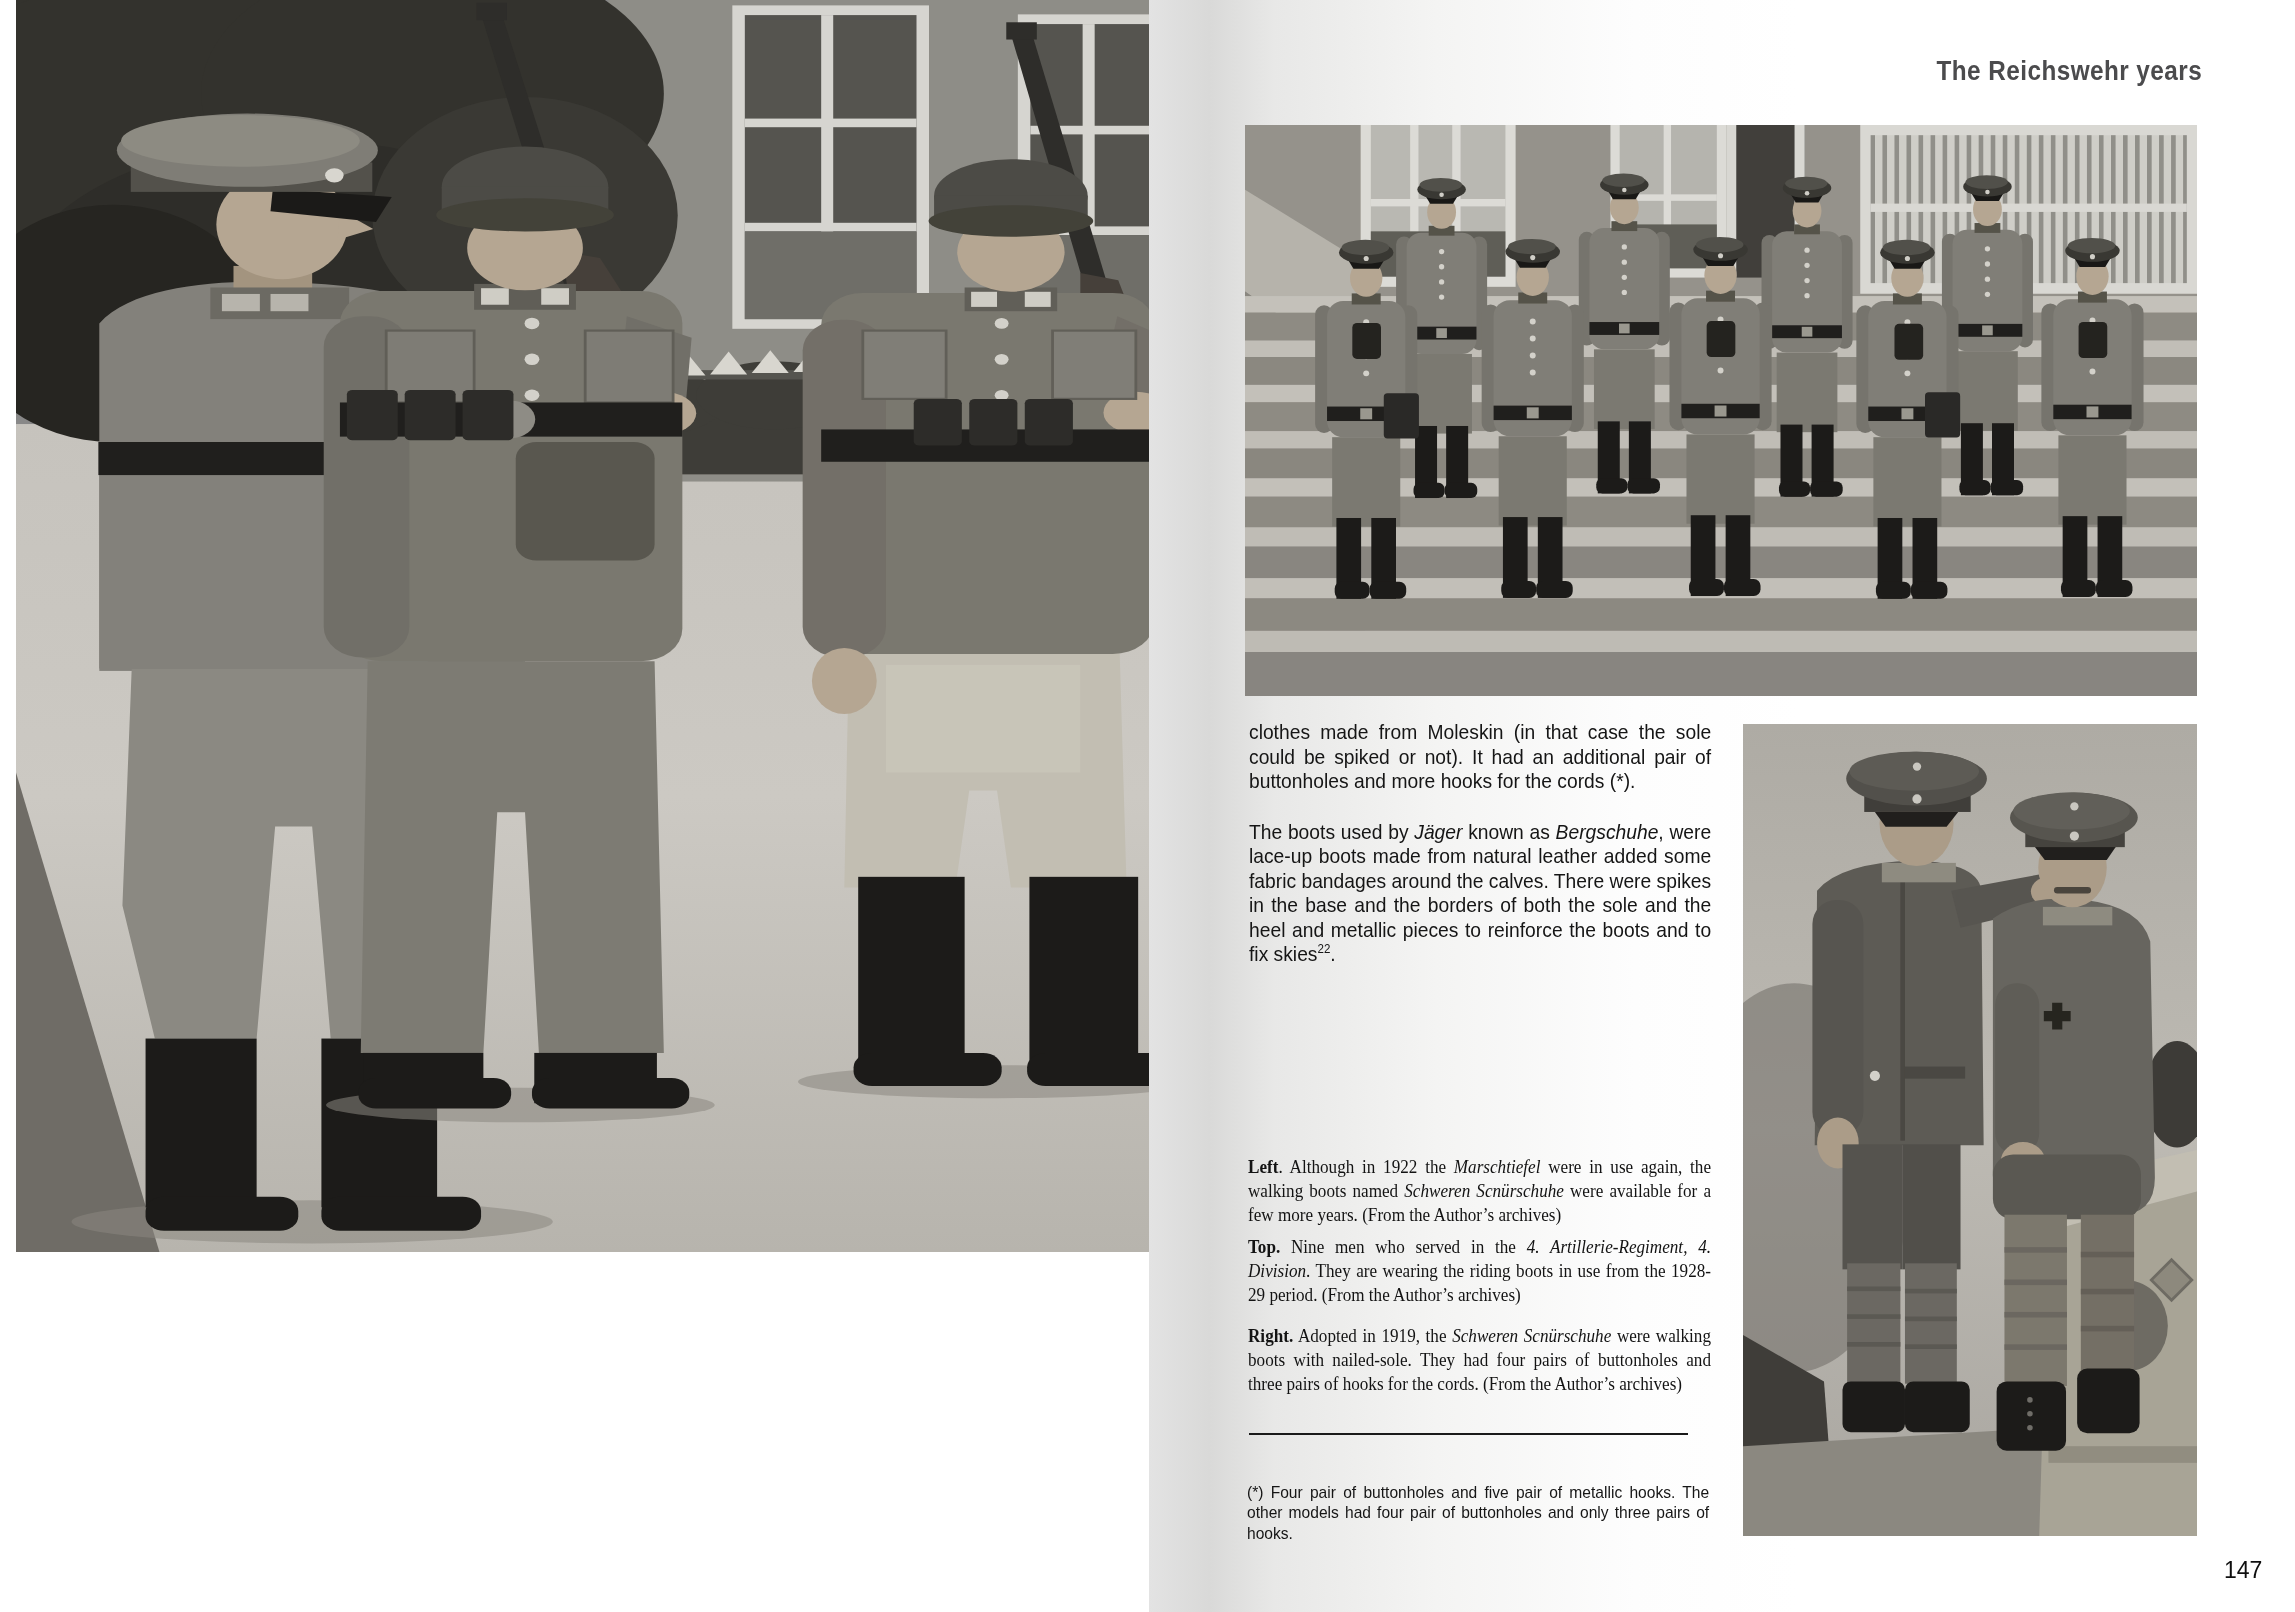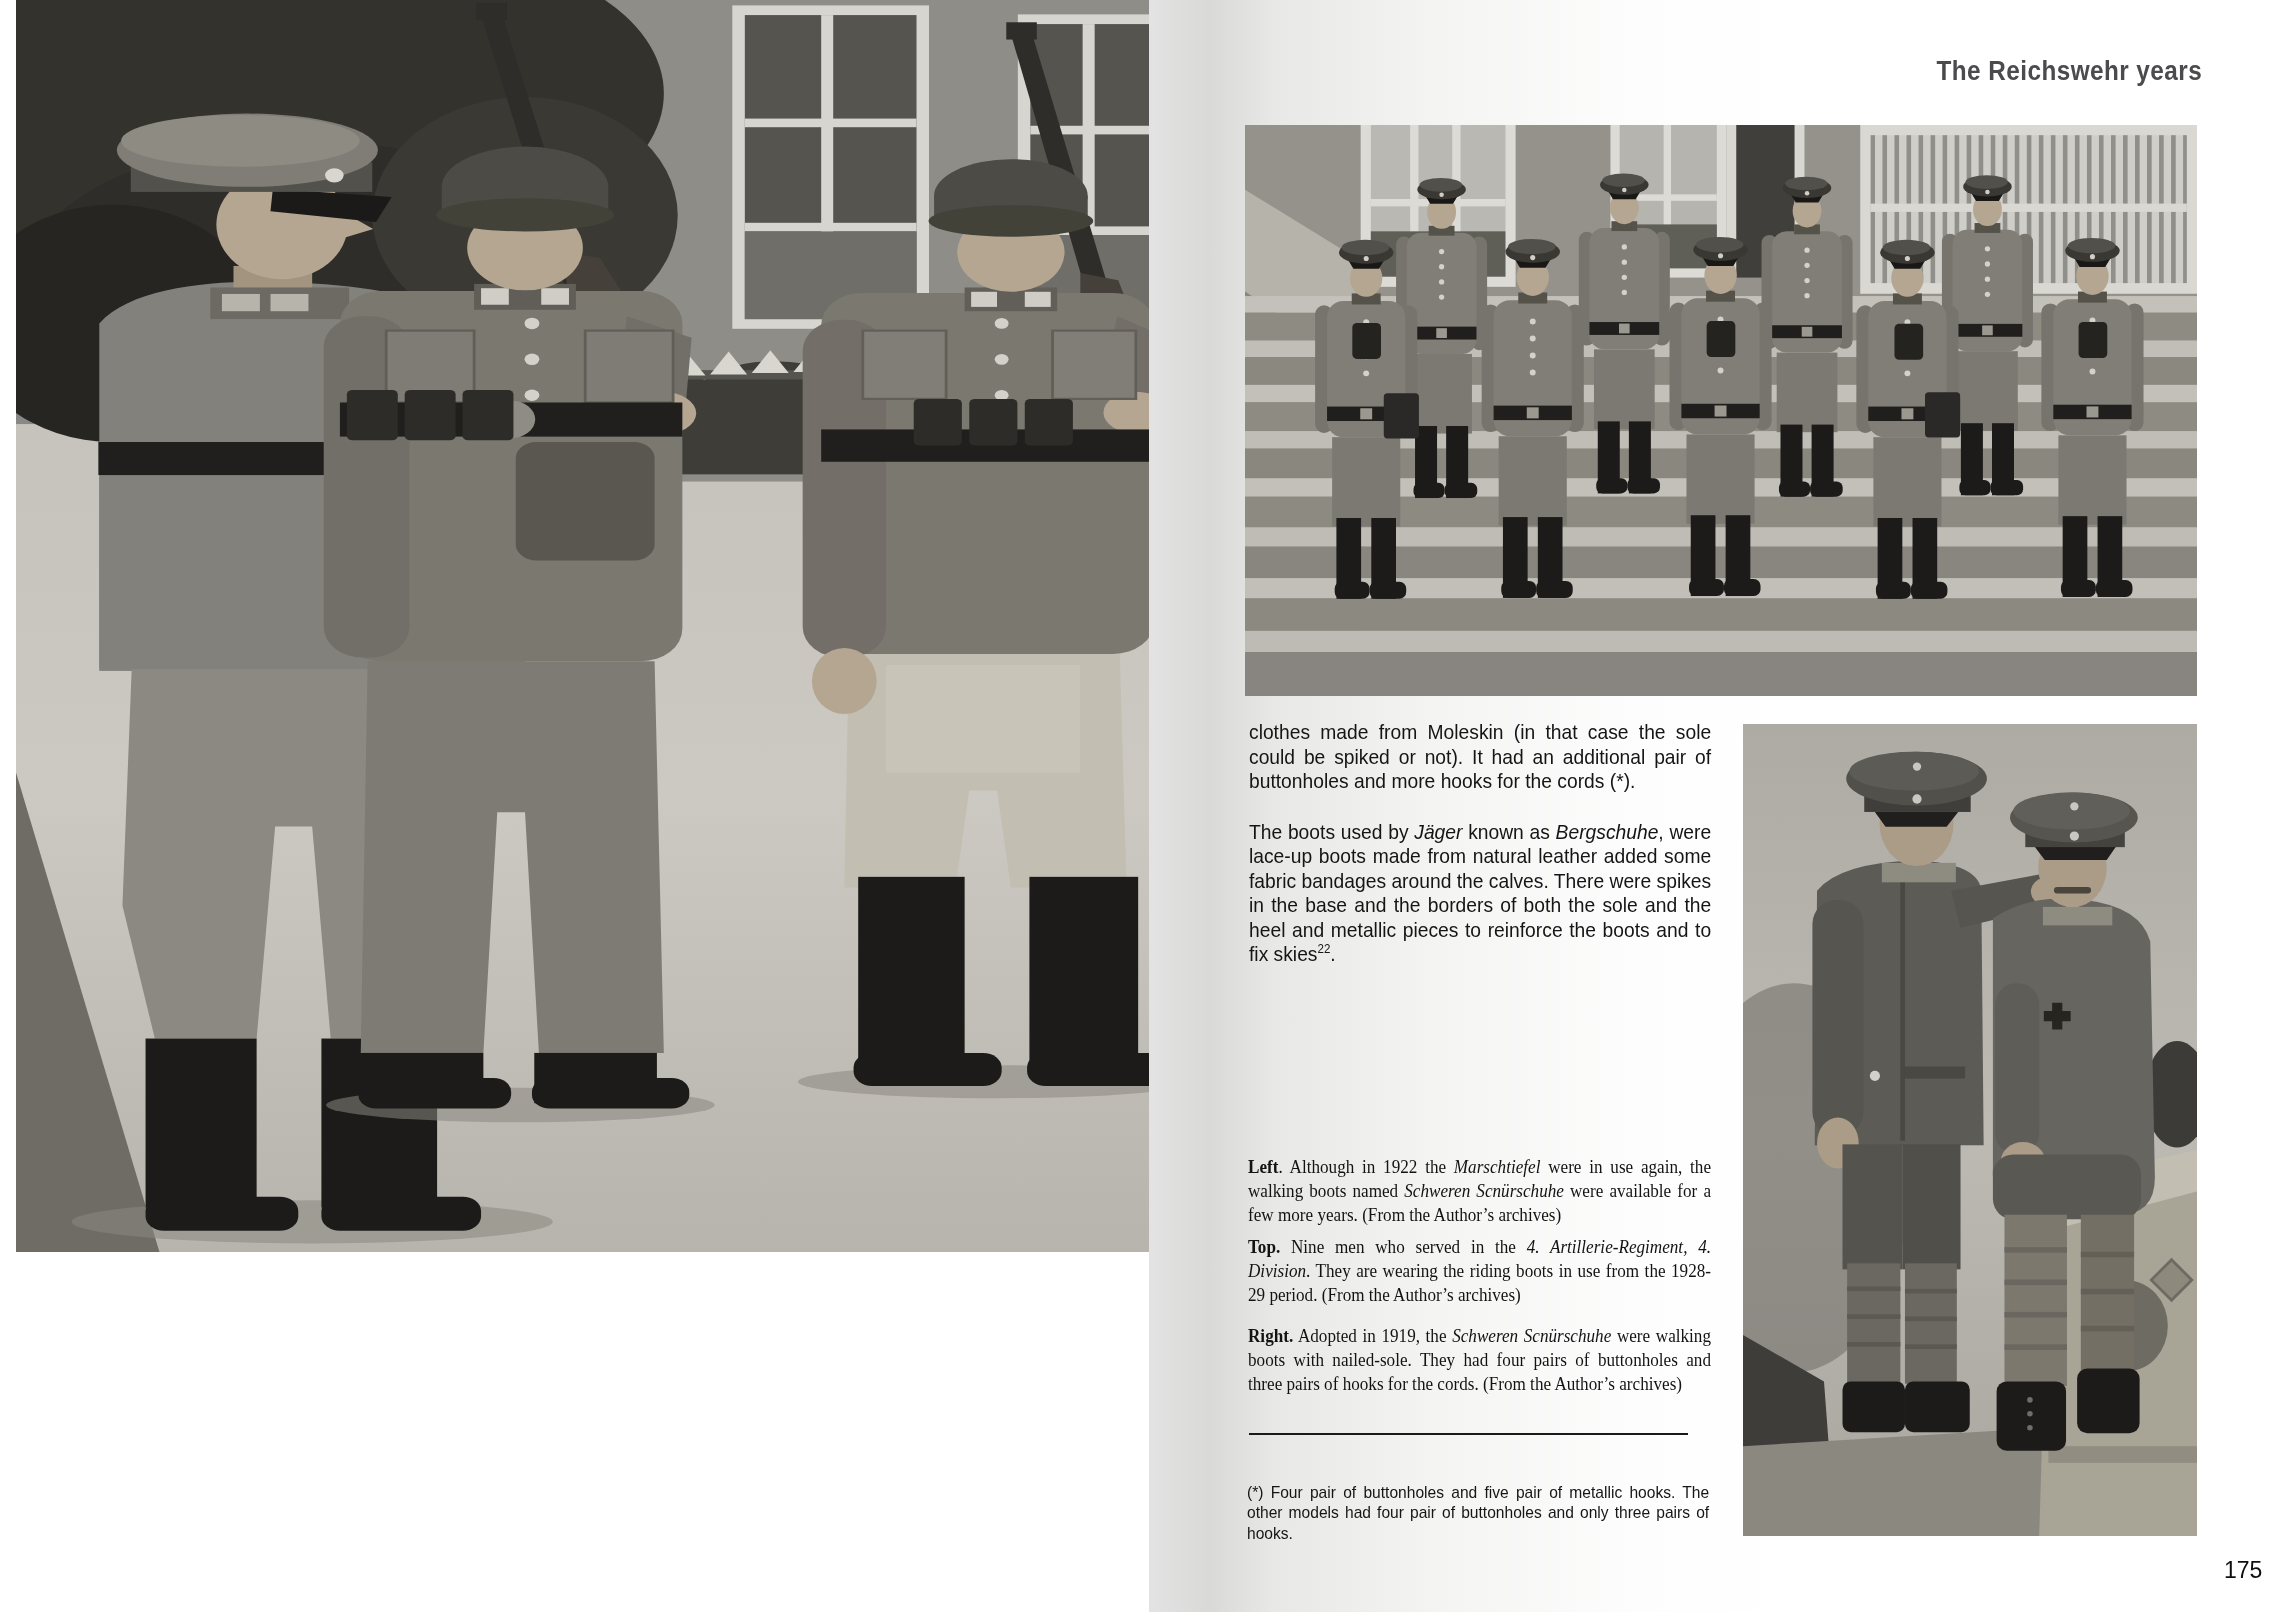--- a/index.html
+++ b/index.html
@@ -449,16 +449,16 @@
   </div>
 
   <div class="caption" id="cap-left"><span class="b">Left</span><span>. Although in 1922 the </span><span class="i">Marschtiefel</span><span> were in use again, the walking boots named </span><span class="i">Schweren Scnürschuhe</span><span> were available for a few more years. (From the Author’s archives)</span></div>
   <div class="caption" id="cap-top"><span class="b">Top.</span><span> Nine men who served in the </span><span class="i">4. Artillerie-Regiment, 4. Division</span><span>. They are wearing the riding boots in use from the 1928-29 period. (From the Author’s archives)</span></div>
   <div class="caption" id="cap-right"><span class="b">Right.</span><span> Adopted in 1919, the </span><span class="i">Schweren Scnürschuhe</span><span> were walking boots with nailed-sole. They had four pairs of buttonholes and three pairs of hooks for the cords. (From the Author’s archives)</span></div>
 
   <div class="rule"></div>
 
   <div class="footnote">(*) Four pair of buttonholes and five pair of metallic hooks. The other models had four pair of buttonholes and only three pairs of hooks.</div>
 
-  <div class="pn-right">175</div>
+  <div class="pn-right">147</div>
 
 </div>
 
 
 </body></html>

